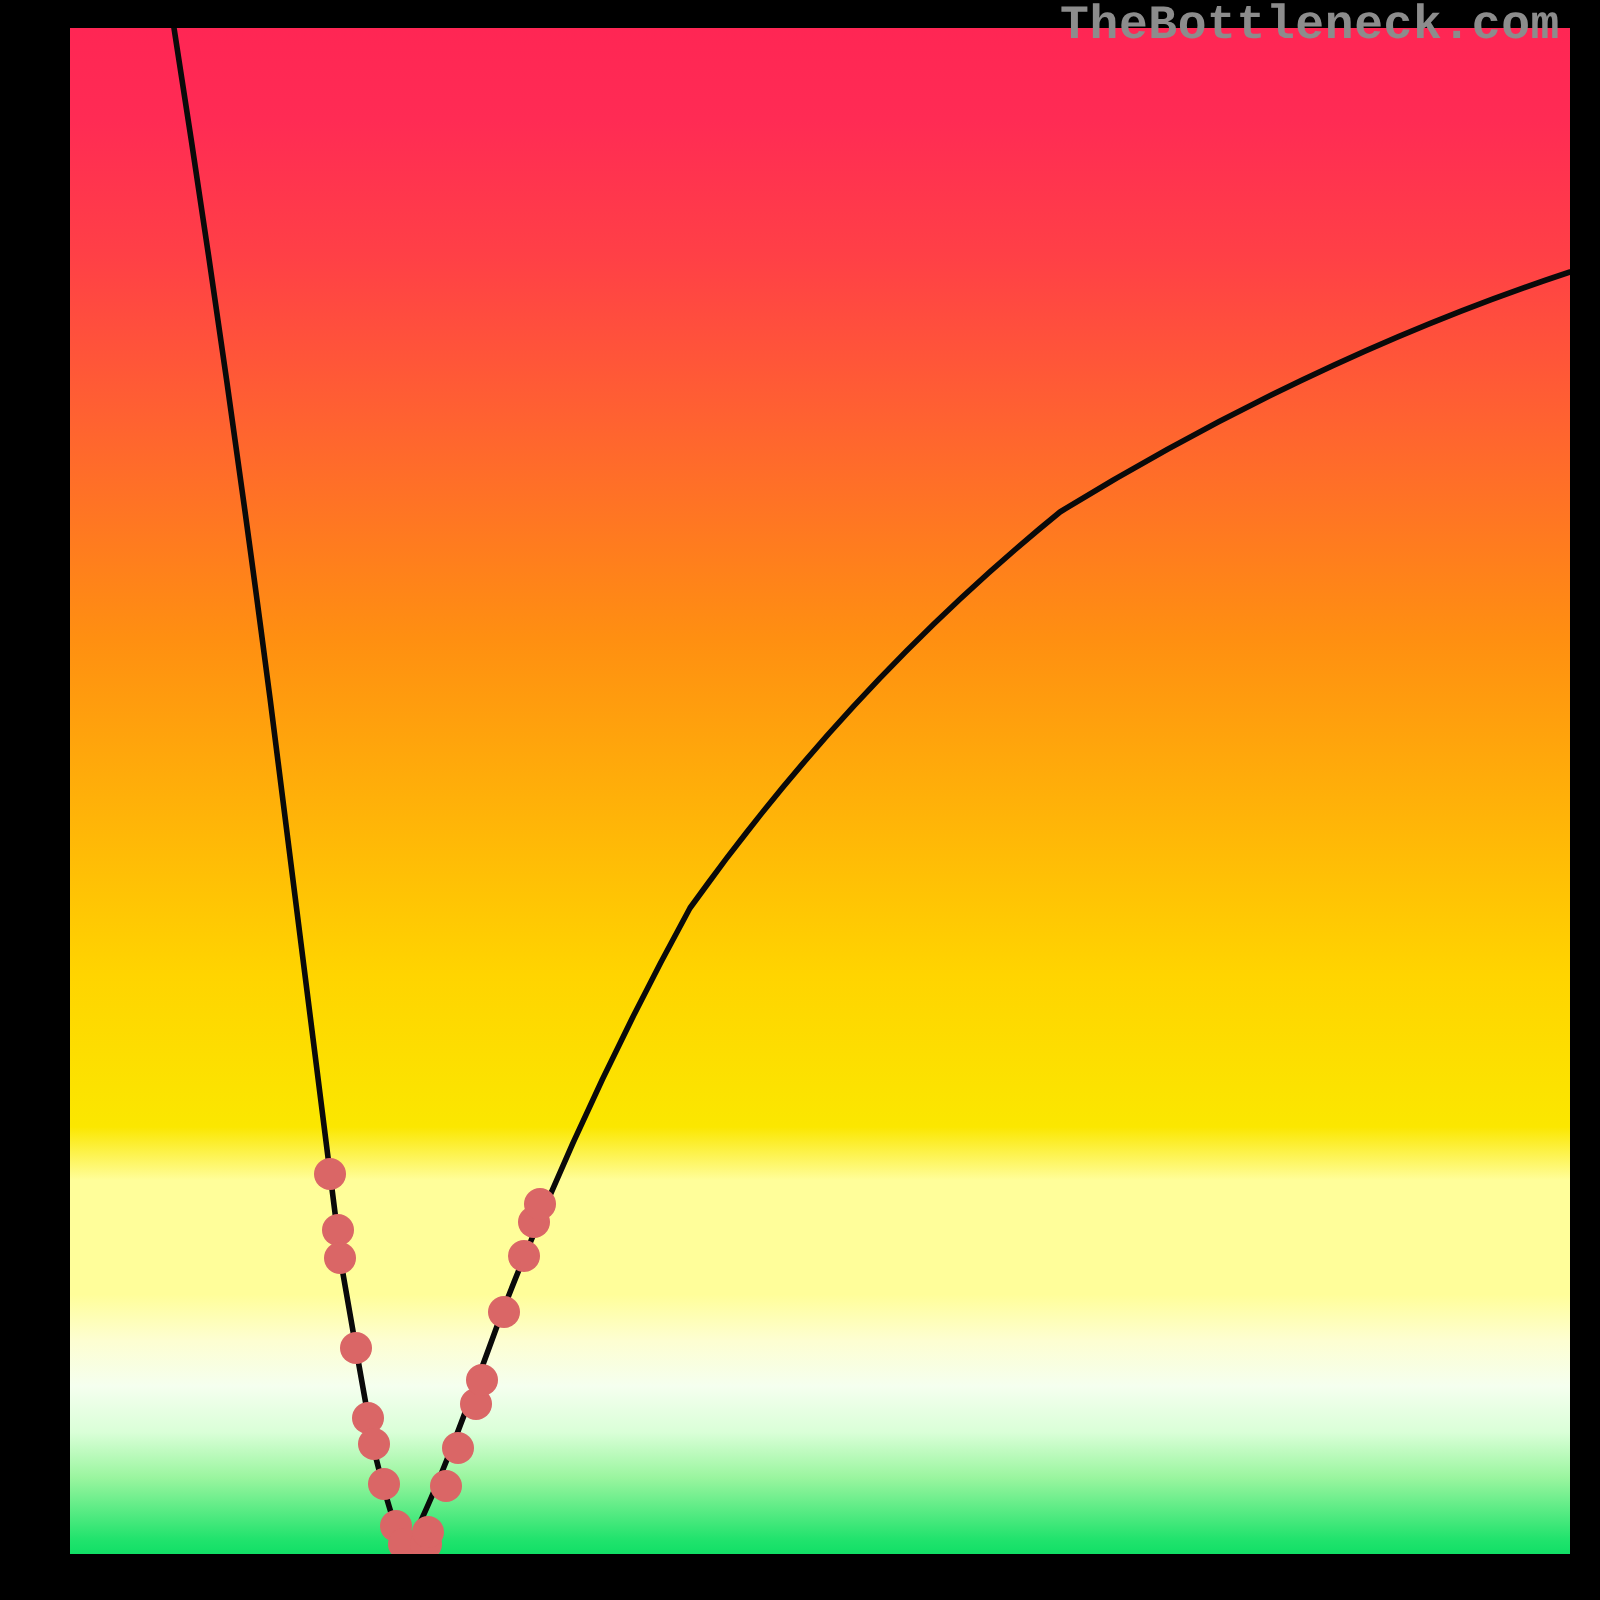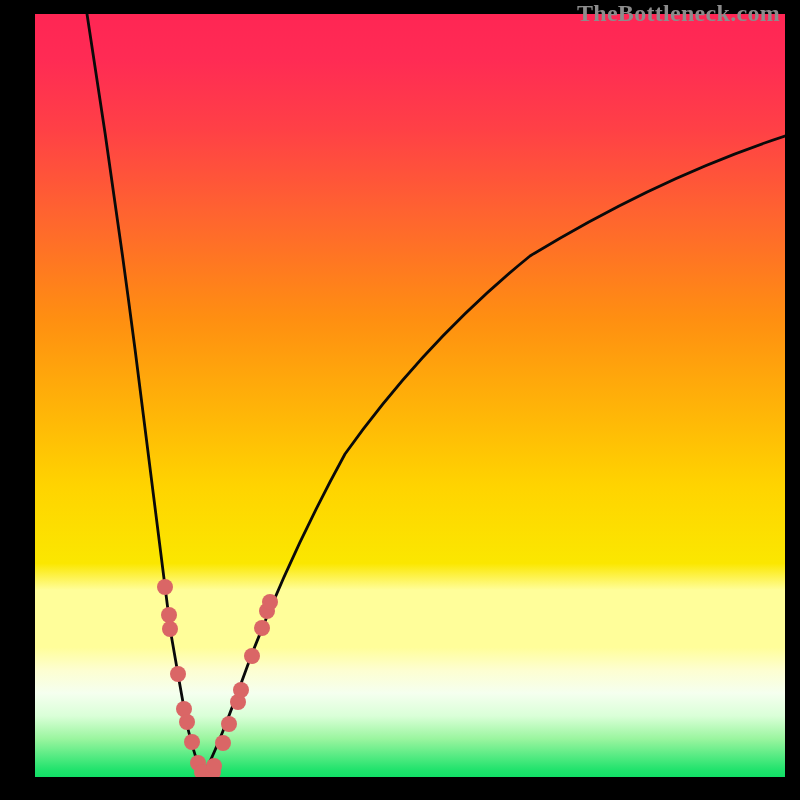--- a/index.html
+++ b/index.html
@@ -33,21 +33,21 @@
       #daffd8 92%,
       #9af59f 95%,
       #22e36d 99%,
       #11df66 100%
     );
   }
   .watermark {
     position: absolute;
     top: 0;
     right: 20px;
-    font-family: Liberation Serif, serif;
+    font-family: Liberation Mono, monospace;
     font-size: 24px;
     font-weight: 600;
     color: #8c8c8c;
     letter-spacing: 0.3px;
   }
   .curve {
     position: absolute;
     left: 0; top: 0;
     width: 750px; height: 763px;
   }

